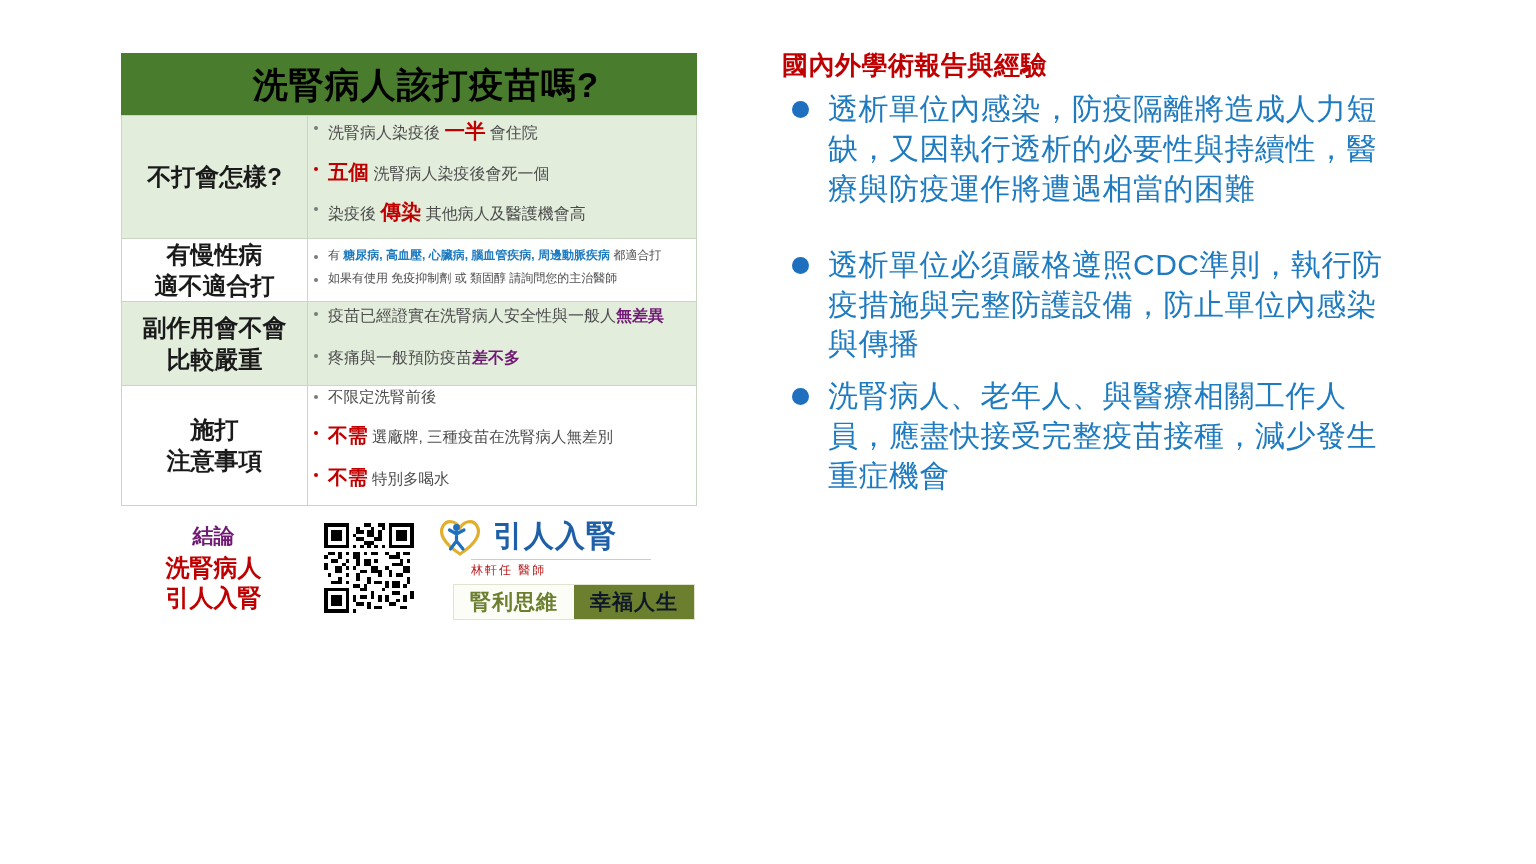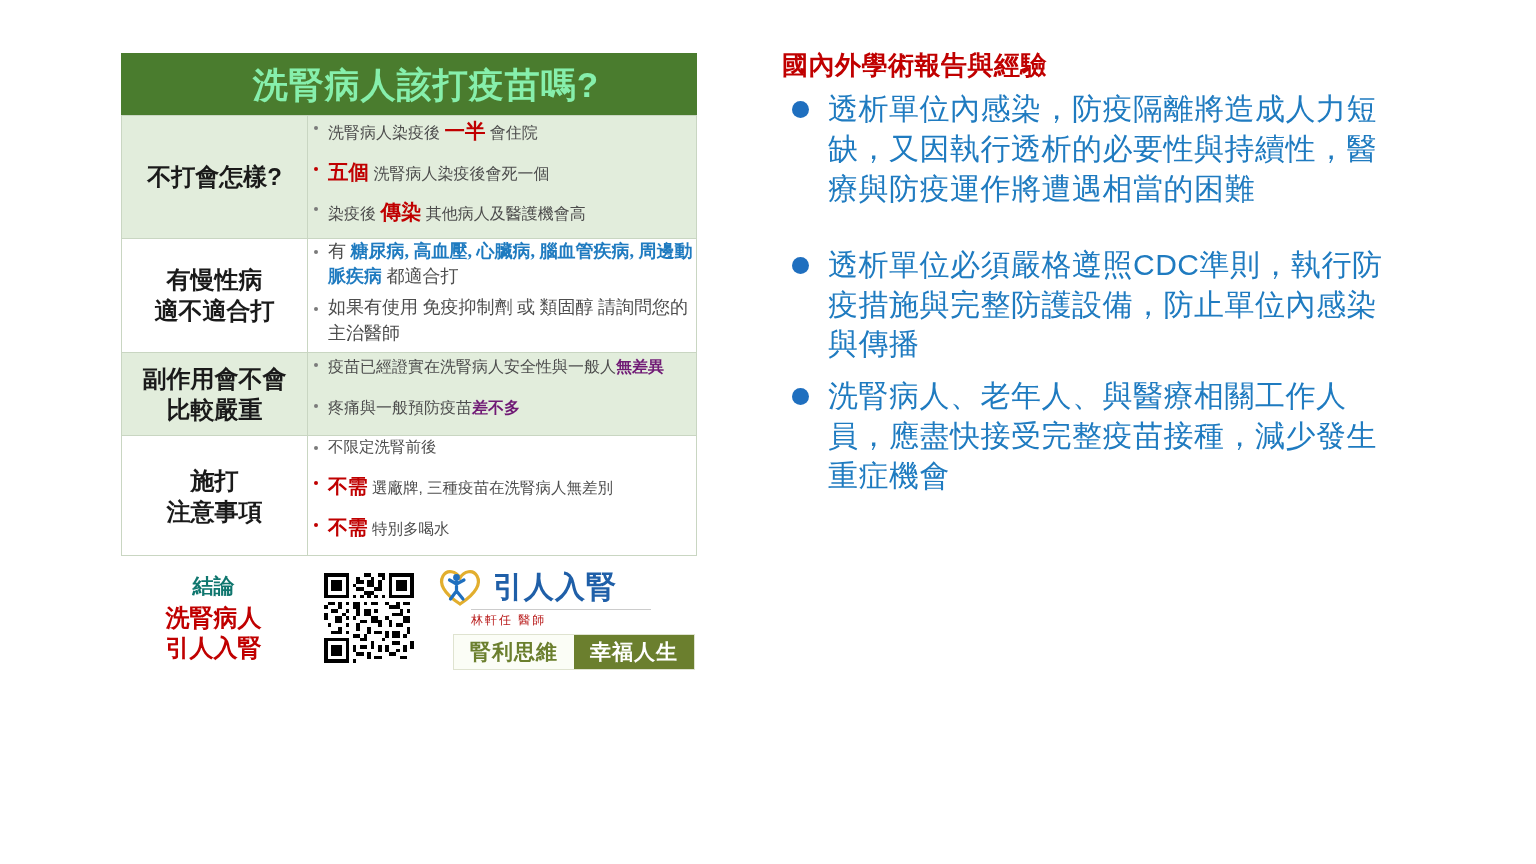--- a/index.html
+++ b/index.html
@@ -24,21 +24,21 @@
   }
 
   #card-header {
     background: #4A7C2E;
     height: 62px;
     display: flex;
     align-items: center;
     justify-content: center;
   }
   #card-header .title {
-    color: #86efac;
+    color: #000000;
     font-size: 35px;
     font-weight: bold;
     letter-spacing: 1px;
     line-height: 1;
     margin-left: 34px;
   }
 
   table#qa-table {
     border-collapse: collapse;
     width: 576px;
@@ -99,38 +99,38 @@
     color: #701a75;
     font-weight: bold;
   }
   .hl-blue {
     color: #1F7BC0;
     font-weight: bold;
   }
 
   
   tr#row-1 ul.bullets li { margin-bottom: 11px; font-size: 16px; }
-  tr#row-2 ul.bullets li { margin-bottom: 6px; font-size: 18px; line-height: 1.4; font-family: Liberation Serif, serif; }
+  tr#row-2 ul.bullets li { margin-bottom: 6px; font-size: 12px; line-height: 1.4; }
   tr#row-3 ul.bullets li { margin-bottom: 14px; font-size: 16px; line-height: 1.7; }
   tr#row-4 ul.bullets li { margin-bottom: 13px; font-size: 15.5px; }
 
   
   #card-footer {
     width: 576px;
     display: flex;
     align-items: center;
     padding-top: 10px;
   }
   #conclusion {
     width: 185px;
     text-align: center;
     line-height: 1.25;
   }
   #conclusion .concl-label {
-    color: #0f766e;
+    color: #701a75;
     font-size: 21px;
     font-weight: bold;
     display: block;
     margin-bottom: 4px;
   }
   #conclusion .concl-line {
     color: #C00000;
     font-size: 24px;
     font-weight: bold;
     display: block;
@@ -183,21 +183,21 @@
   #banner-left, #banner-right {
     flex: 1;
     display: flex;
     align-items: center;
     justify-content: center;
     font-size: 21px;
     font-weight: bold;
     letter-spacing: 1px;
   }
   #banner-left { background: #FBFDF6; color: #6B7F2E; }
-  #banner-right { background: #6B7F2E; color: #ffffff; font-family: Liberation Mono, monospace; }
+  #banner-right { background: #6B7F2E; color: #0f172a; font-family: Liberation Mono, monospace; }
 
   
   #right-panel {
     position: absolute;
     left: 782px;
     top: 48px;
     width: 620px;
   }
   .section-heading {
     color: #C00000;

